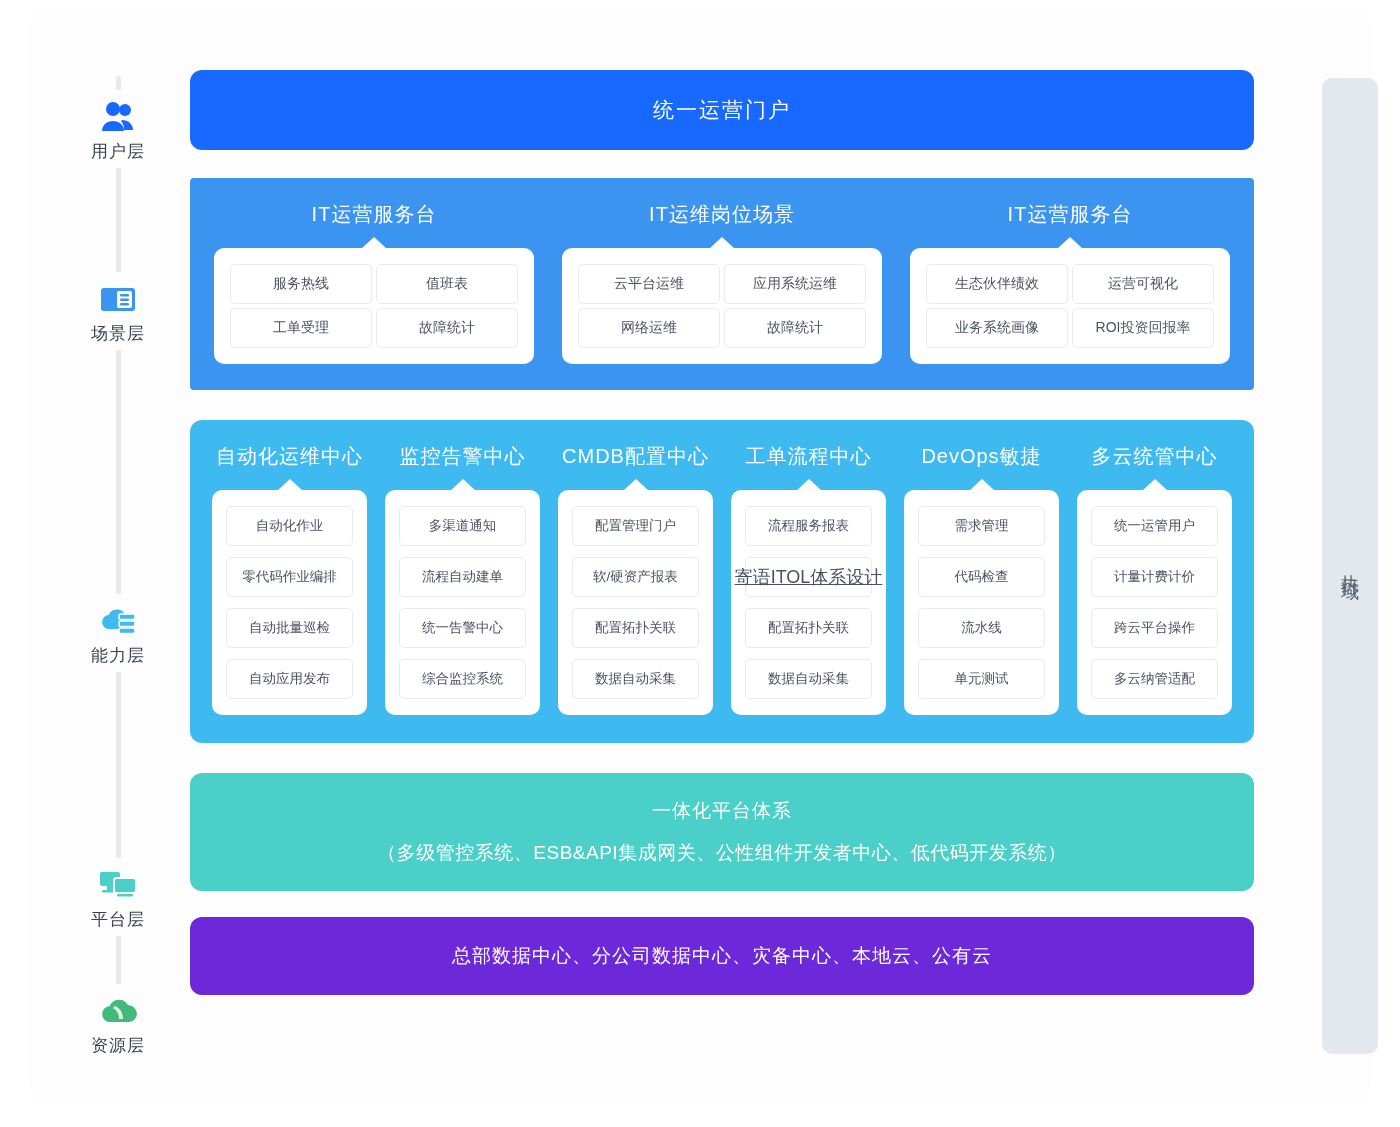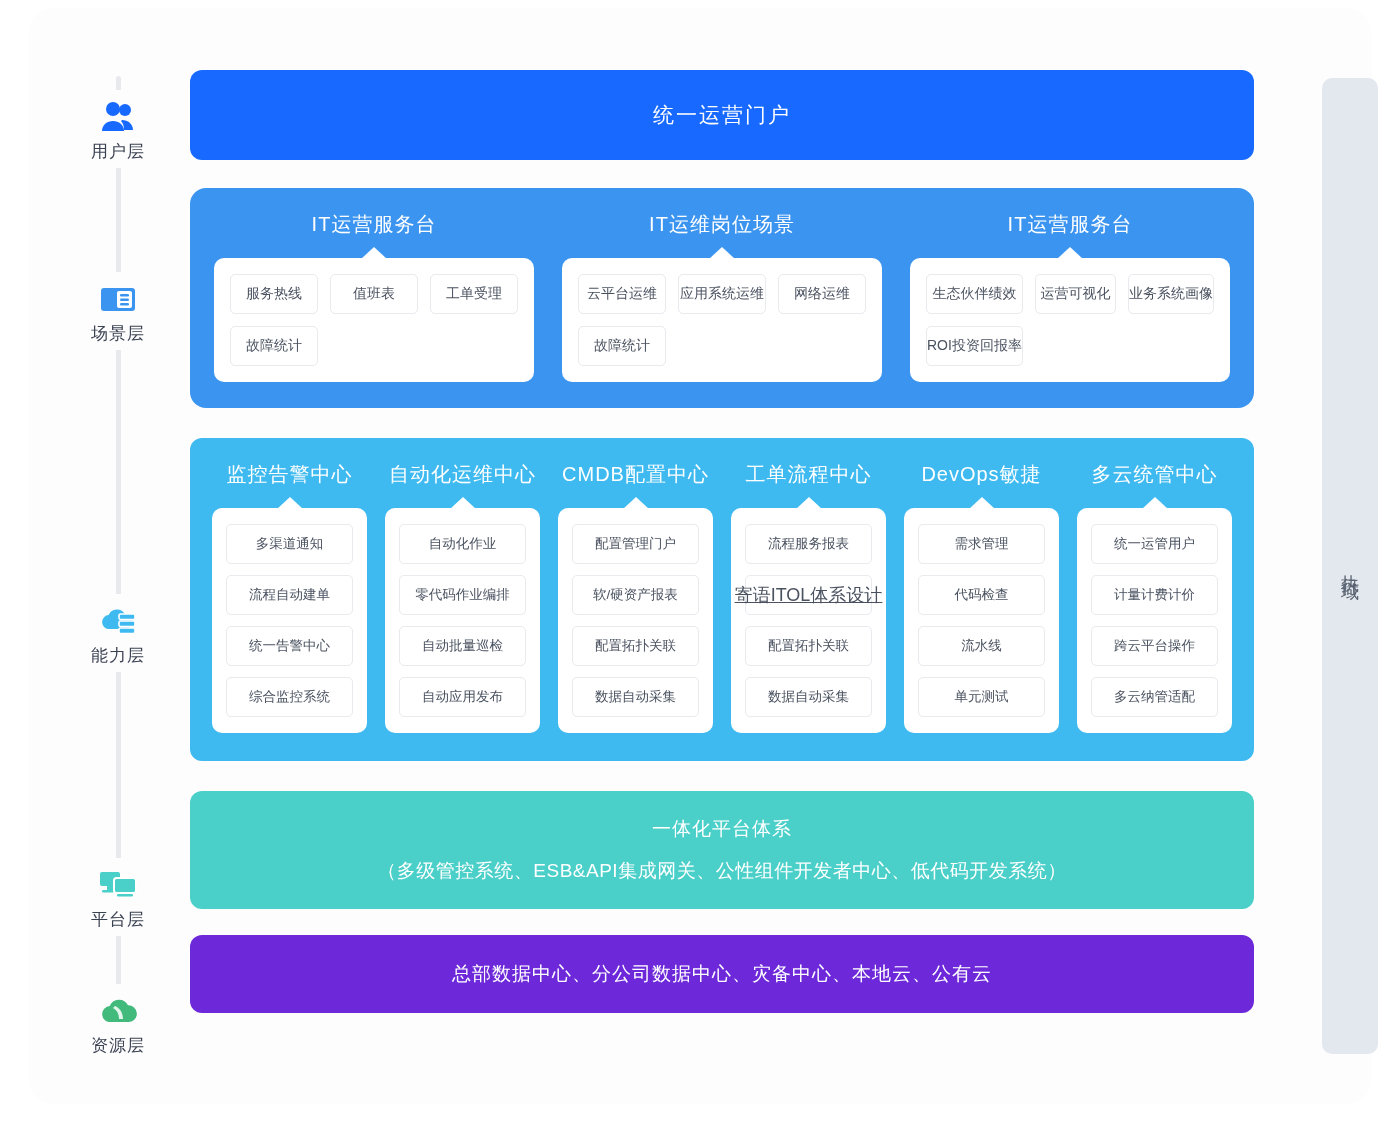--- a/index.html
+++ b/index.html
@@ -66,34 +66,34 @@
 
   
   .main {
     position: absolute;
     left: 190px; top: 70px;
     width: 1064px;
   }
 
   
   .portal-band {
-    height: 90px;
+    height: 80px;
     border-radius: 12px;
     display: flex;
     align-items: center;
     justify-content: center;
     color: #ffffff;
     font-size: 21px;
     letter-spacing: 2px;
   }
 
   
   .scene-band {
     margin-top: 28px;
-    border-radius: 16px;
+    border-radius: 4px;
     padding: 22px 24px 26px 24px;
     display: flex;
     gap: 28px;
   }
   .scene-group { flex: 1; display: flex; flex-direction: column; }
   .group-title {
     text-align: center;
     color: #ffffff;
     font-size: 20px;
     letter-spacing: 1px;
@@ -112,22 +112,22 @@
     left: 50%;
     top: -11px;
     margin-left: -13px;
     width: 0; height: 0;
     border-left: 13px solid transparent;
     border-right: 13px solid transparent;
     border-bottom: 12px solid #ffffff;
   }
   .chip-grid {
     display: grid;
-    grid-template-columns: 1fr 1fr 1fr;
-    gap: 12px;
+    grid-template-columns: 1fr 1fr;
+    gap: 4px;
   }
   .chip {
     border: 1px solid #e8eaee;
     border-radius: 5px;
     height: 40px;
     display: flex;
     align-items: center;
     justify-content: center;
     font-size: 14px;
     color: #4a5260;
@@ -325,44 +325,44 @@
             <div class="chip">ROI投资回报率</div>
           </div>
         </div>
       </div>
 
     </div>
 
     <div class="cap-band" style="background:#3EBAF0;">
 
       <div class="cap-col">
+        <div class="group-title">自动化运维中心</div>
+        <div class="cap-card">
+          <div class="cap-list">
+            <div class="chip">自动化作业</div>
+            <div class="chip">零代码作业编排</div>
+            <div class="chip">自动批量巡检</div>
+            <div class="chip">自动应用发布</div>
+          </div>
+        </div>
+      </div>
+
+      <div class="cap-col">
         <div class="group-title">监控告警中心</div>
         <div class="cap-card">
           <div class="cap-list">
             <div class="chip">多渠道通知</div>
             <div class="chip">流程自动建单</div>
             <div class="chip">统一告警中心</div>
             <div class="chip">综合监控系统</div>
           </div>
         </div>
       </div>
 
       <div class="cap-col">
-        <div class="group-title">自动化运维中心</div>
-        <div class="cap-card">
-          <div class="cap-list">
-            <div class="chip">自动化作业</div>
-            <div class="chip">零代码作业编排</div>
-            <div class="chip">自动批量巡检</div>
-            <div class="chip">自动应用发布</div>
-          </div>
-        </div>
-      </div>
-
-      <div class="cap-col">
         <div class="group-title">CMDB配置中心</div>
         <div class="cap-card">
           <div class="cap-list">
             <div class="chip">配置管理门户</div>
             <div class="chip">软/硬资产报表</div>
             <div class="chip">配置拓扑关联</div>
             <div class="chip">数据自动采集</div>
           </div>
         </div>
       </div>

